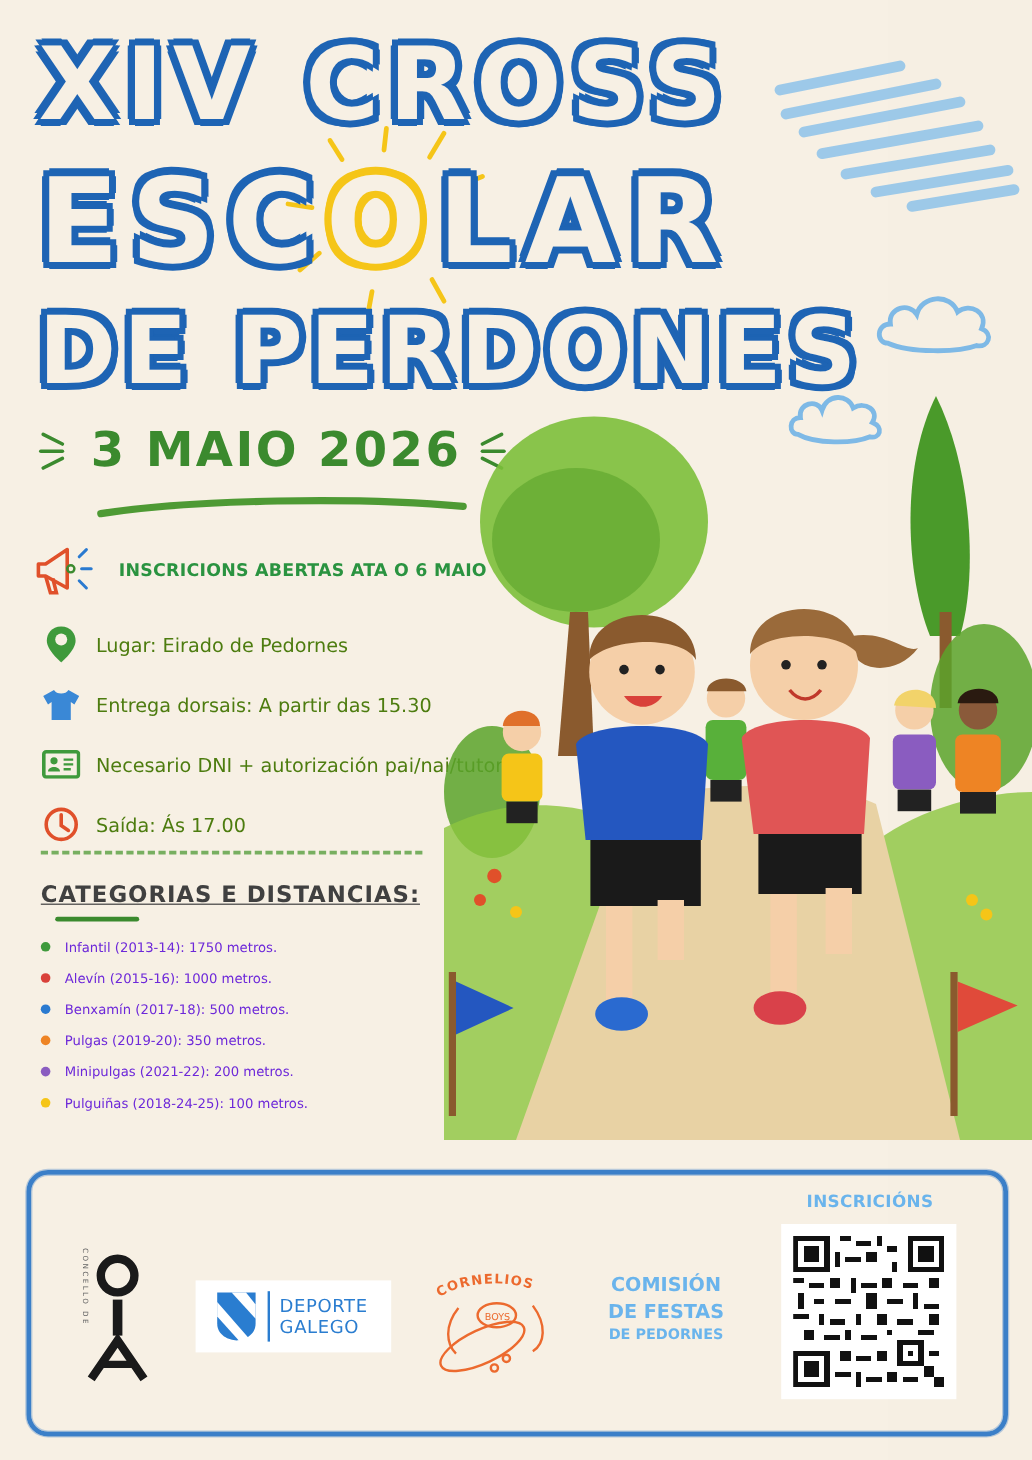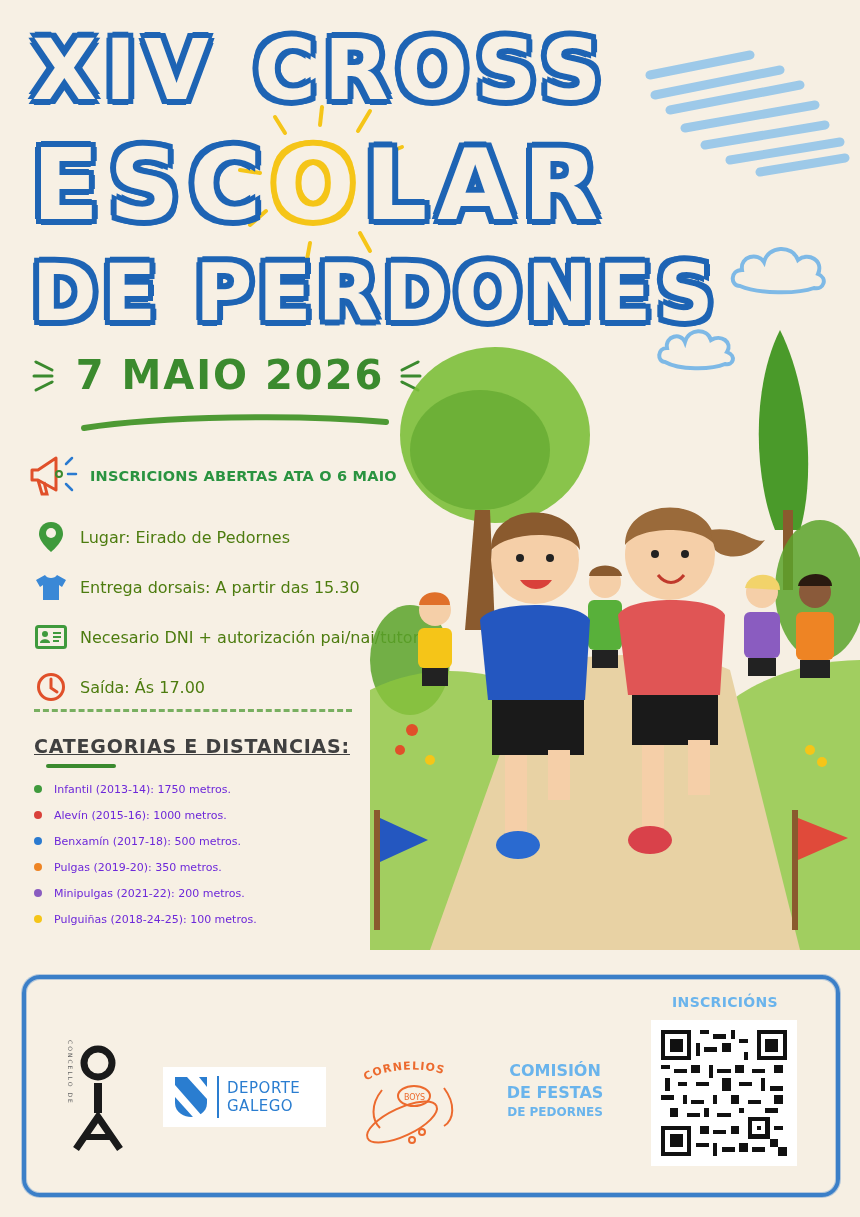--- a/index.html
+++ b/index.html
@@ -49,21 +49,21 @@
 
   
   .date-wrap { position: absolute; left: 30px; top: 352px; width: 400px; height: 90px; }
   .date-text {
     position: absolute; left: 40px; top: 0; width: 320px; text-align: center;
     font-weight: bold; font-size: 40px; color: #3b8a2e; letter-spacing: 2px;
   }
   .date-burst { position: absolute; top: 4px; width: 30px; height: 40px; }
 
   
-  .notice { position: absolute; left: 28px; top: 452px; display: flex; align-items: center; gap: 10px; }
+  .notice { position: absolute; left: 28px; top: 452px; display: flex; align-items: center; gap: 19px; }
   .notice-text { font-weight: bold; font-size: 14.5px; color: #2a9340; letter-spacing: 0.2px; }
 
   
   .info-list { position: absolute; left: 34px; top: 512px; }
   .info-row { display: flex; align-items: center; height: 50px; }
   .info-row .ico { width: 34px; height: 34px; display: flex; align-items: center; justify-content: center; margin-right: 12px; }
   .info-row .txt { font-size: 16px; color: #4d7c0f; }
 
   .dashed-divider {
     position: absolute; left: 34px; top: 709px; width: 318px; height: 0;
@@ -87,21 +87,21 @@
     box-shadow: 0 0 0 1px rgba(59,127,200,0.35), inset 0 0 0 1px rgba(59,127,200,0.35);
   }
   .logo-oia { position: absolute; left: 62px; top: 1043px; width: 70px; height: 110px; }
   .oia-vert {
     position: absolute; left: 60px; top: 1040px; width: 14px; height: 80px;
     font-size: 6px; letter-spacing: 2px; color: #666;
     writing-mode: vertical-rl; text-orientation: mixed;
   }
   .deporte {
     position: absolute; left: 163px; top: 1067px; width: 163px; height: 60px;
-    background: #ffffff; display: flex; align-items: center; padding-left: 10px;
+    background: #ffffff; display: flex; align-items: center; padding-left: 16px;
   }
   .deporte .bar { width: 2px; height: 42px; background: #2a7dd0; margin: 0 8px 0 8px; }
   .deporte .txt { color: #2a7dd0; font-size: 15px; line-height: 18px; letter-spacing: 0.5px; }
   .cornelios { position: absolute; left: 352px; top: 1060px; width: 120px; height: 85px; }
   .comision {
     position: absolute; left: 490px; top: 1060px; width: 130px; text-align: center;
     color: #6ab4ec; font-weight: bold; line-height: 22px;
   }
   .comision .l1, .comision .l2 { font-size: 16px; display: block; }
   .comision .l3 { font-size: 12px; display: block; line-height: 16px; }
@@ -151,21 +151,21 @@
   <div class="title-line t3">DE PERDONES</div>
 
   <div class="date-wrap">
     <svg class="date-burst" style="left:0;" viewBox="0 0 30 40">
       <g stroke="#3b8a2e" stroke-width="3" stroke-linecap="round">
         <line x1="6" y1="6" x2="22" y2="14"></line>
           <line x1="4" y1="20" x2="22" y2="20"></line>
           <line x1="6" y1="34" x2="22" y2="26"></line>
       </g>
     </svg>
-    <div class="date-text">7 MAIO 2026</div>
+    <div class="date-text">3 MAIO 2026</div>
     <svg class="date-burst" style="left:364px;" viewBox="0 0 30 40">
       <g stroke="#3b8a2e" stroke-width="3" stroke-linecap="round">
         <line x1="24" y1="6" x2="8" y2="14"></line>
           <line x1="26" y1="20" x2="8" y2="20"></line>
           <line x1="24" y1="34" x2="8" y2="26"></line>
       </g>
     </svg>
     <svg style="position:absolute; left:50px; top:60px; width:310px; height:20px;" viewBox="0 0 310 20">
       <path d="M4 16 C80 4 220 2 306 10" stroke="#4e9a34" stroke-width="6" fill="none" stroke-linecap="round"></path>
     </svg>

